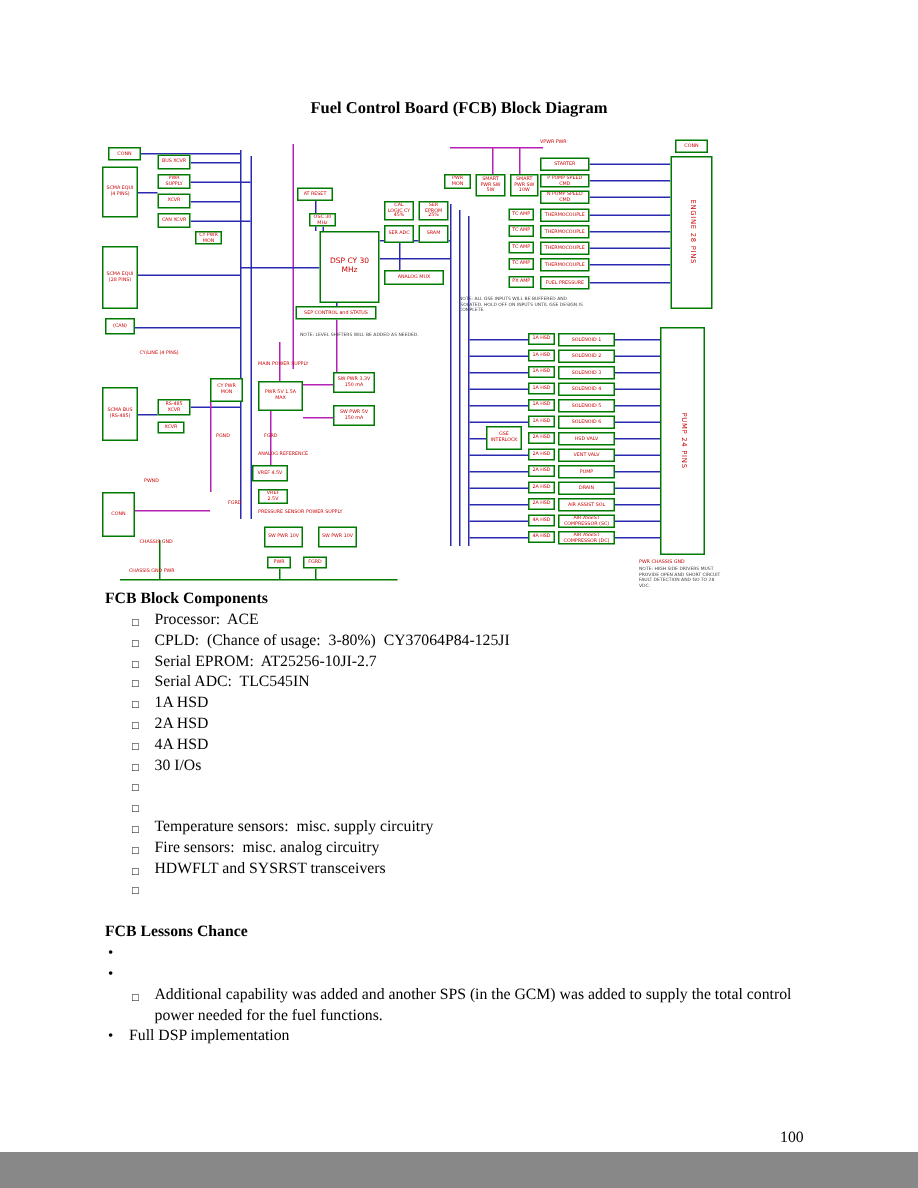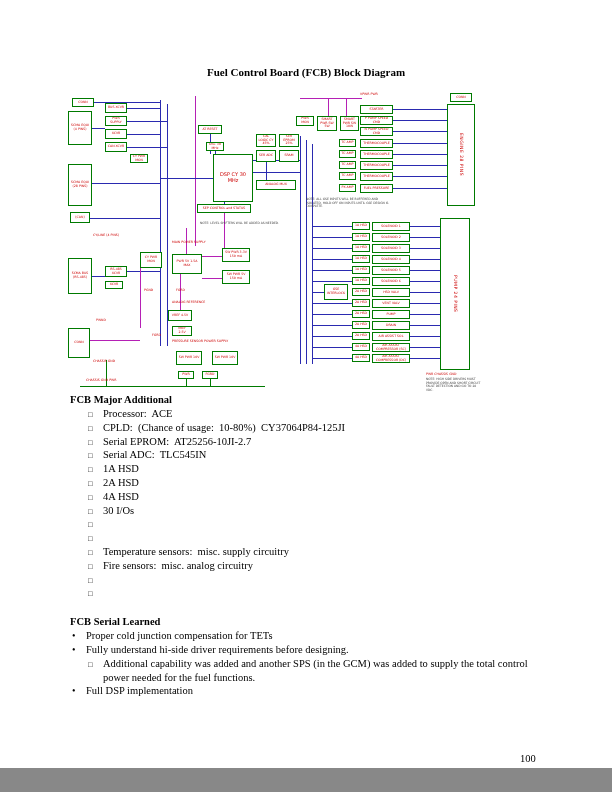--- a/index.html
+++ b/index.html
@@ -227,29 +227,29 @@
       <div class="dlabel" style="left: 33px; top: 146px;">CY/LINE (4 PINS)</div>
       <div class="dlabel" style="left: 36px; top: 231px;">PWND</div>
       <div class="dlabel" style="left: 33px; top: 272px;">CHASSIS GND</div>
       <div class="dlabel" style="left: 26px; top: 291px;">CHASSIS GND      PWR</div>
       <div class="dlabel" style="left: 366px; top: 285px;">PWR     CHASSIS GND</div>
       <div class="dlabel note" style="left: 140px; top: 134px; width: 110px;">NOTE:  LEVEL SHIFTERS WILL BE ADDED AS NEEDED.</div>
       <div class="dlabel note" style="left: 246px; top: 110px; width: 86px;">NOTE:  ALL GSE INPUTS WILL BE BUFFERED AND ISOLATED.  HOLD OFF ON INPUTS UNTIL GSE DESIGN IS COMPLETE.</div>
       <div class="dlabel note" style="left: 366px; top: 290px; width: 56px;">NOTE:  HIGH SIDE DRIVERS MUST PROVIDE OPEN AND SHORT CIRCUIT FAULT DETECTION AND GO TO 28 VDC.</div>
     </div>
   <div class="content">
-      <div class="section-heading">FCB Major Additional</div>
+      <div class="section-heading">FCB Block Components</div>
       <div class="item-list">
         <div class="list-item li-box">
           <span class="bullet">□</span>
           <span class="item-text">Processor:  ACE</span>
         </div>
         <div class="list-item li-box">
           <span class="bullet">□</span>
-          <span class="item-text">CPLD:  (Chance of usage:  10-80%)  CY37064P84-125JI</span>
+          <span class="item-text">CPLD:  (Chance of usage:  3-80%)  CY37064P84-125JI</span>
         </div>
         <div class="list-item li-box">
           <span class="bullet">□</span>
           <span class="item-text">Serial EPROM:  AT25256-10JI-2.7</span>
         </div>
         <div class="list-item li-box">
           <span class="bullet">□</span>
           <span class="item-text">Serial ADC:  TLC545IN</span>
         </div>
         <div class="list-item li-box">
@@ -277,34 +277,33 @@
         <div class="list-item li-box">
           <span class="bullet">□</span>
           <span class="item-text">Temperature sensors:  misc. supply circuitry</span>
         </div>
         <div class="list-item li-box">
           <span class="bullet">□</span>
           <span class="item-text">Fire sensors:  misc. analog circuitry</span>
         </div>
         <div class="list-item li-box">
           <span class="bullet">□</span>
+          <span class="item-text">HDWFLT and SYSRST transceivers</span>
         </div>
         <div class="list-item li-box">
           <span class="bullet">□</span>
         </div>
       </div>
-      <div class="section-heading">FCB Serial Learned</div>
+      <div class="section-heading">FCB Lessons Chance</div>
       <div class="item-list">
         <div class="list-item li-dot">
           <span class="bullet">•</span>
-          <span class="item-text">Proper cold junction compensation for TETs</span>
         </div>
         <div class="list-item li-dot">
           <span class="bullet">•</span>
-          <span class="item-text">Fully understand hi-side driver requirements before designing.</span>
         </div>
         <div class="list-item li-box indent">
           <span class="bullet">□</span>
           <span class="item-text">Additional capability was added and another SPS (in the GCM) was added to supply the total control power needed for the fuel functions.</span>
         </div>
         <div class="list-item li-dot">
           <span class="bullet">•</span>
           <span class="item-text">Full DSP implementation</span>
         </div>
       </div>

